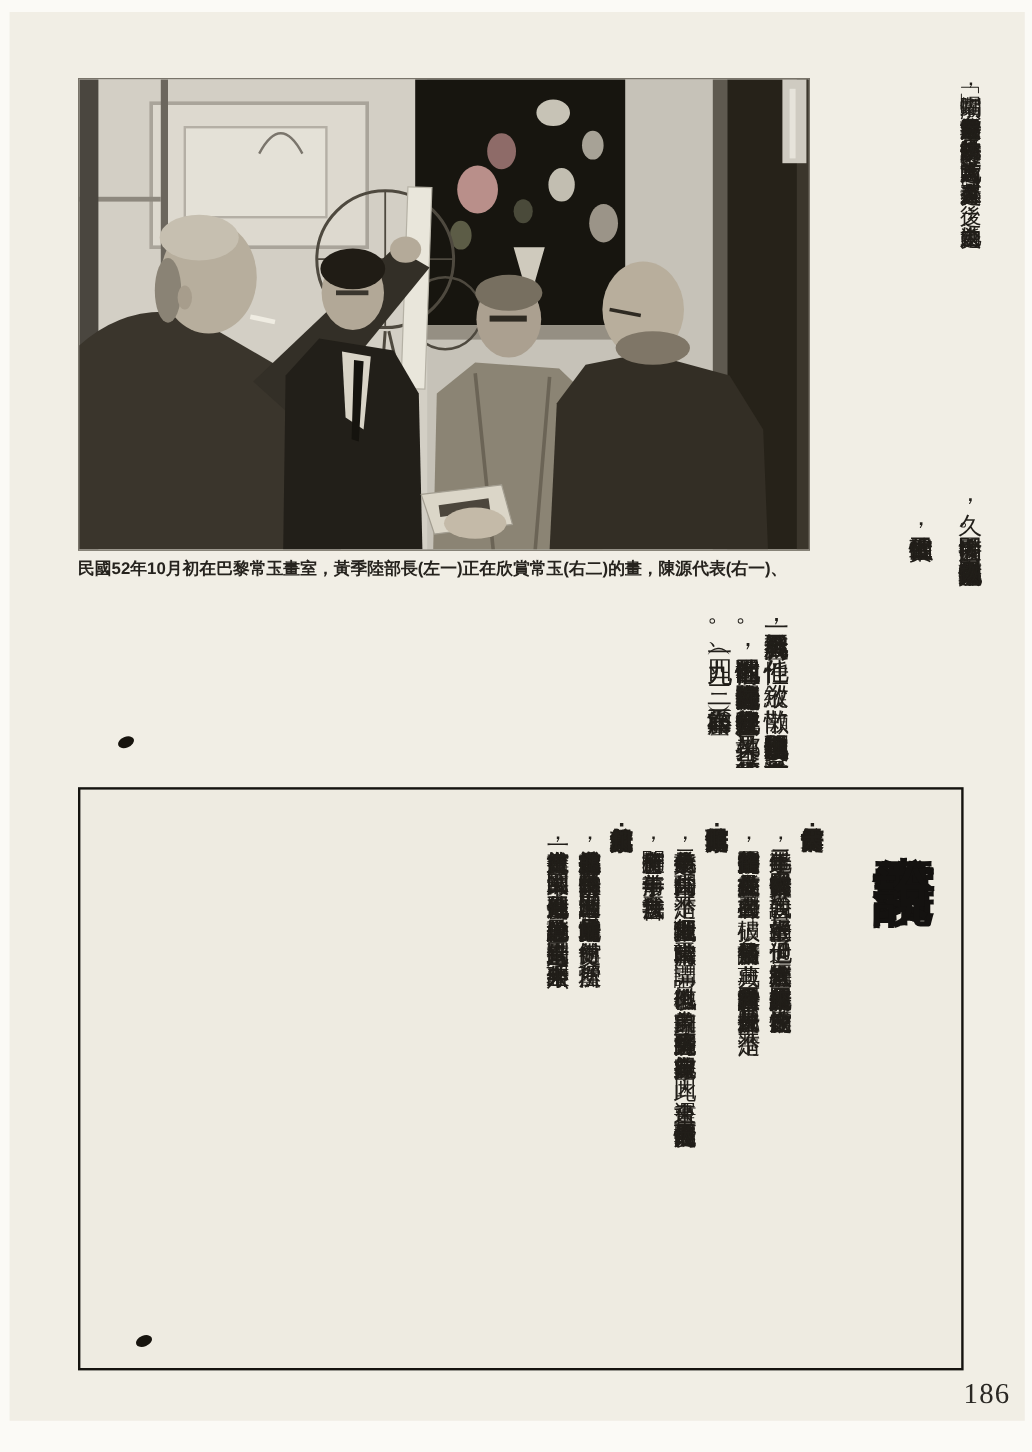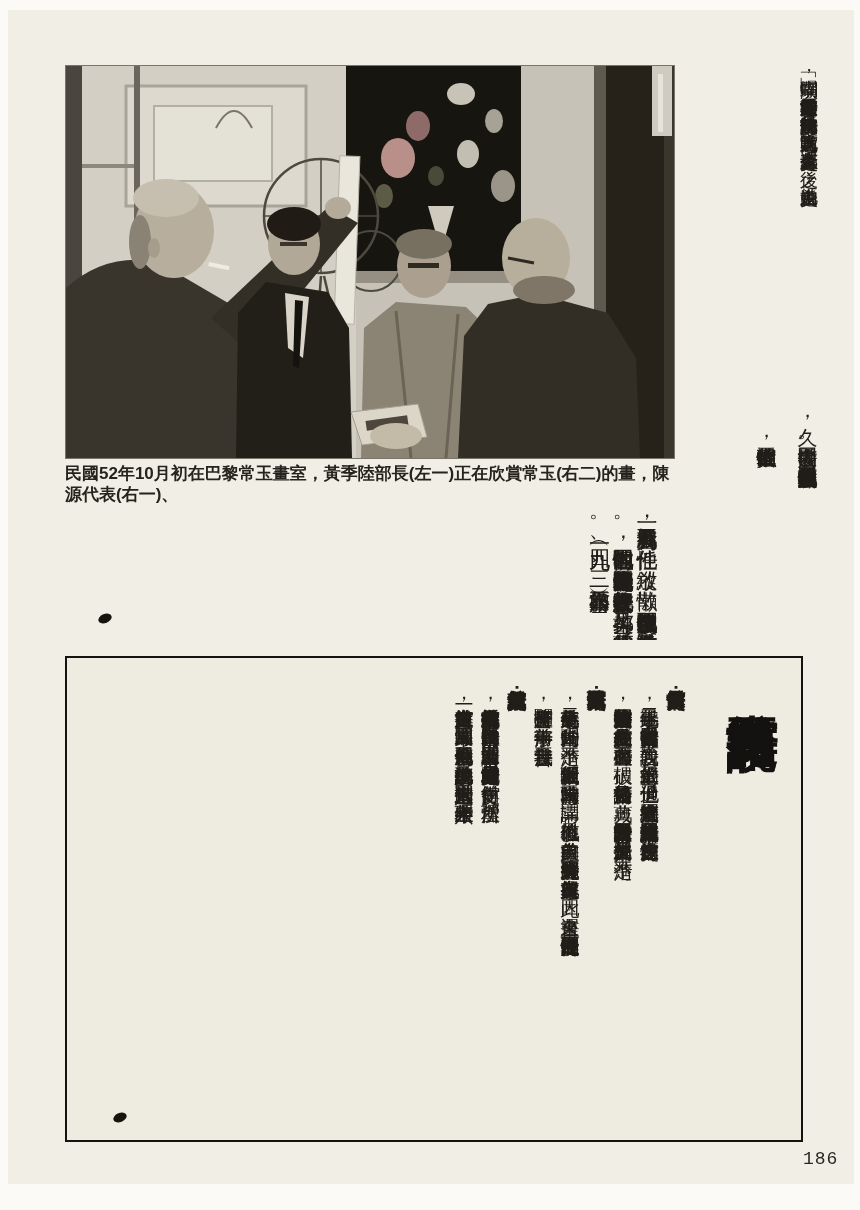--- a/index.html
+++ b/index.html
@@ -15,21 +15,21 @@
   
   .photo{
     position:absolute;left:57px;top:55px;width:608px;height:392px;
     border:1px solid #79746a;background:#b9b5ab;overflow:hidden;
   }
   .photo svg{display:block;}
   
   .caption{
     position:absolute;left:57px;top:453px;width:612px;
     font-family:"Liberation Sans", sans-serif;
-    font-weight:700;font-size:17px;line-height:21px;color:#26231e;
+    font-weight:700;font-size:14px;line-height:21px;color:#26231e;
     letter-spacing:0px;
   }
   
   .vtext{
     position:absolute;
     writing-mode:vertical-rl;
     text-orientation:mixed;
     line-break:anywhere;
     overflow:hidden;
     color:#211e19;
@@ -76,22 +76,22 @@
   
   .endmark{
     position:absolute;width:14px;height:9px;background:#17140e;
     border-radius:50%;transform:rotate(-22deg);
   }
   .endmark.band{left:90px;top:604px;}
   .endmark.boxed{left:46px;top:455px;}
   
   .page-num{
     position:absolute;left:795px;top:1139px;
-    font-family:Liberation Mono, monospace;
-    font-size:18px;color:#2a2824;letter-spacing:1px;
+    font-family:Liberation Serif, serif;
+    font-size:24px;color:#2a2824;letter-spacing:1px;
   }
 </style>
 </head>
 <body>
 
 <div class="paper">
 
   <figure class="photo" style="margin:0" aria-label="黑白照片：四位男士於巴黎常玉畫室中欣賞舉起的畫作">
     <svg width="608" height="392" viewBox="0 0 608 392" preserveAspectRatio="none">
 

